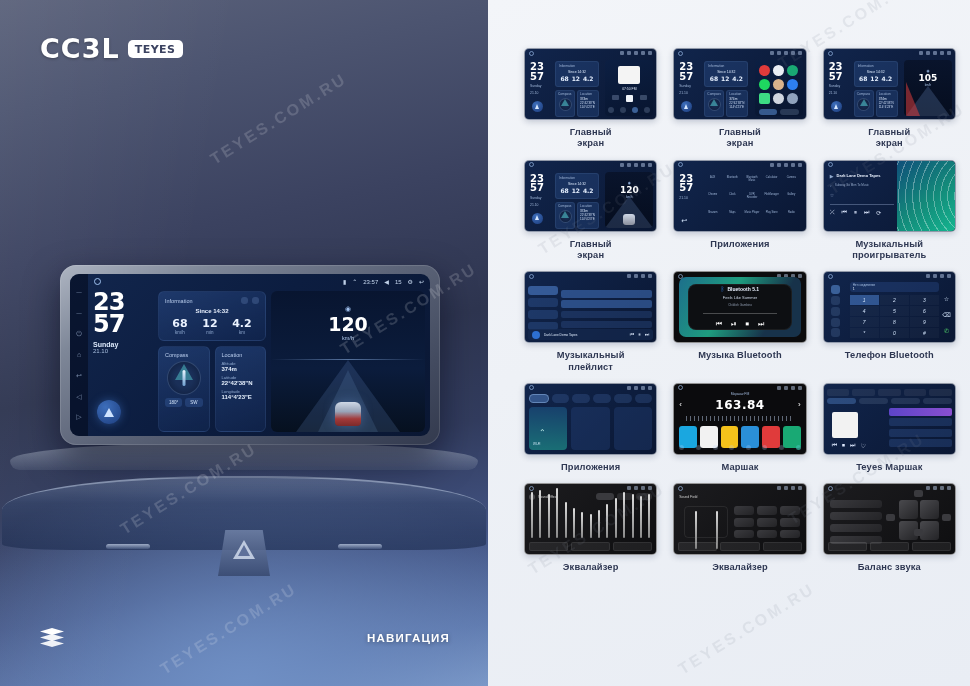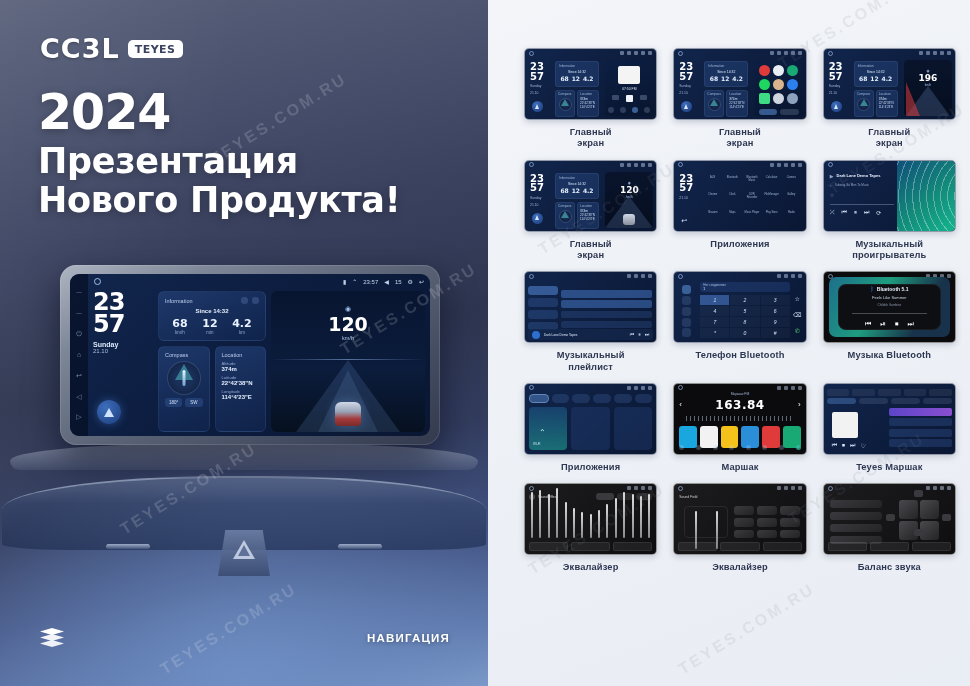--- a/index.html
+++ b/index.html
@@ -339,25 +339,20 @@
     <div class="wm" style="left:200px; top:110px;">TEYES.COM.RU</div>
     <div class="wm" style="left:330px; top:300px;">TEYES.COM.RU</div>
     <div class="wm" style="left:110px; top:480px;">TEYES.COM.RU</div>
     <div class="wm" style="left:150px; top:620px;">TEYES.COM.RU</div>
 
     <div class="logo-row">
       <span class="logo-txt">CC3L</span>
       <span class="logo-badge">TEYES</span>
     </div>
 
-    <div class="headline">
-      <div class="h-year">2024</div>
-      <div class="h-l1">Презентация</div>
-      <div class="h-l2">Нового Продукта!</div>
-    </div>
 
     <div class="dash-wrap">
 
       <div class="console">
         <div class="bar1"></div>
         <div class="vent">
           <div class="slot-l"></div>
           <div class="slot-r"></div>
           <div class="hazard">
             <div class="tri"></div>
@@ -657,21 +652,21 @@
     </div>
     <div class="mini-card" style="left:52px;top:41px;width:22px;height:27px;">
       <div class="mini-txt" style="padding:1px 2px;">Location</div>
       <div style="font-size:3.2px;color:#dce9fb;padding:0 2px;">374m</div>
       <div style="font-size:3px;color:#cddcf4;padding:0 2px;">22°42'38"N</div>
       <div style="font-size:3px;color:#cddcf4;padding:0 2px;">114°4'23"E</div>
     </div>
     <div style="position:absolute;right:3px;top:11px;bottom:3px;width:48px;border-radius:4px;overflow:hidden;background:linear-gradient(180deg,#09142c,#050d1e);">
               <div style="text-align:center;padding-top:9px;">
          <div style="font-size:3.5px;color:#9fc0ee;">◉</div>
-         <div style="font-size:9px;color:#fff;font-weight:700;font-family:'DejaVu Sans',sans-serif;">196</div>
+         <div style="font-size:9px;color:#fff;font-weight:700;font-family:'DejaVu Sans',sans-serif;">105</div>
          <div style="font-size:3px;color:#a9c2e6;">km/h</div>
        </div>
        <div style="position:absolute;bottom:0;left:50%;transform:translateX(-50%);width:0;height:0;border-left:22px solid transparent;border-right:22px solid transparent;border-bottom:30px solid rgba(140,180,245,.2);"></div>
        <div style="position:absolute;bottom:0;left:2px;width:0;height:0;border-right:14px solid transparent;border-bottom:34px solid rgba(215,60,60,.55);"></div>
        <div style="position:absolute;bottom:3px;left:50%;transform:translateX(-50%);width:13px;height:11px;border-radius:3px;background:linear-gradient(180deg,#cfd8e6,#6b7casca 40%,#8a8f9c);"></div>
             </div>
           </div>
             <div class="cap">Главный
 экран</div>
           </div>
@@ -871,62 +866,20 @@
         <span style="font-size:3.2px;">Dark Lane Demo Tapes</span>
         <span style="margin-left:auto;">⏮</span>
         <span>⏸</span>
         <span>⏭</span>
       </div>
           </div>
             <div class="cap">Музыкальный
 плейлист</div>
           </div>
         <div class="cell">
-            <div class="thumb">
-      <div class="mini-top">
-              <span class="hm"></span>
-              <s></s>
-              <s></s>
-              <s></s>
-              <s></s>
-            </div>
-      <div class="dial-left">
-        <s style="background:rgba(110,170,250,.45)"></s>
-        <s></s>
-        <s></s>
-        <s></s>
-        <s></s>
-      </div>
-      <div style="position:absolute;left:26px;right:16px;top:10px;height:10px;background:rgba(45,80,145,.35);border-radius:3px;padding:1px 3px;">
-        <div style="font-size:3px;color:#a7bfe2;">Нет соединения</div>
-        <div style="font-size:3.4px;color:#e6f0ff;">1</div>
-      </div>
-      <div class="dial-pad" style="top:23px;">
-        <i style="background:rgba(90,150,240,.45)">1</i>
-        <i>2</i>
-              <i>3</i>
-        <i>4</i>
-              <i>5</i>
-              <i>6</i>
-        <i>7</i>
-              <i>8</i>
-              <i>9</i>
-        <i>*</i>
-              <i>0</i>
-              <i>#</i>
-      </div>
-      <div class="dial-right">
-        <span>☆</span>
-        <span>⌫</span>
-        <span style="color:#4fd06a">✆</span>
-      </div>
-          </div>
-            <div class="cap">Телефон Bluetooth</div>
-          </div>
-        <div class="cell">
             <div class="thumb black">
       <div class="mini-top">
               <span class="hm"></span>
               <s></s>
               <s></s>
               <s></s>
               <s></s>
             </div>
       <div style="position:absolute;inset:5px;border-radius:7px;background:linear-gradient(120deg,#1d6f8c,#1e9c7e 40%,#17324a 75%);"></div>
       <div class="bt-card">
@@ -939,20 +892,62 @@
         <div class="bt-seek"></div>
         <div class="bt-ctrls">
           <span>⏮</span>
           <span>⏯</span>
           <span>⏹</span>
           <span>⏭</span>
         </div>
       </div>
           </div>
             <div class="cap">Музыка Bluetooth</div>
+          </div>
+        <div class="cell">
+            <div class="thumb">
+      <div class="mini-top">
+              <span class="hm"></span>
+              <s></s>
+              <s></s>
+              <s></s>
+              <s></s>
+            </div>
+      <div class="dial-left">
+        <s style="background:rgba(110,170,250,.45)"></s>
+        <s></s>
+        <s></s>
+        <s></s>
+        <s></s>
+      </div>
+      <div style="position:absolute;left:26px;right:16px;top:10px;height:10px;background:rgba(45,80,145,.35);border-radius:3px;padding:1px 3px;">
+        <div style="font-size:3px;color:#a7bfe2;">Нет соединения</div>
+        <div style="font-size:3.4px;color:#e6f0ff;">1</div>
+      </div>
+      <div class="dial-pad" style="top:23px;">
+        <i style="background:rgba(90,150,240,.45)">1</i>
+        <i>2</i>
+              <i>3</i>
+        <i>4</i>
+              <i>5</i>
+              <i>6</i>
+        <i>7</i>
+              <i>8</i>
+              <i>9</i>
+        <i>*</i>
+              <i>0</i>
+              <i>#</i>
+      </div>
+      <div class="dial-right">
+        <span>☆</span>
+        <span>⌫</span>
+        <span style="color:#4fd06a">✆</span>
+      </div>
+          </div>
+            <div class="cap">Телефон Bluetooth</div>
           </div>
         <div class="cell">
             <div class="thumb">
       <div class="mini-top">
               <span class="hm"></span>
               <s></s>
               <s></s>
               <s></s>
               <s></s>
             </div>

